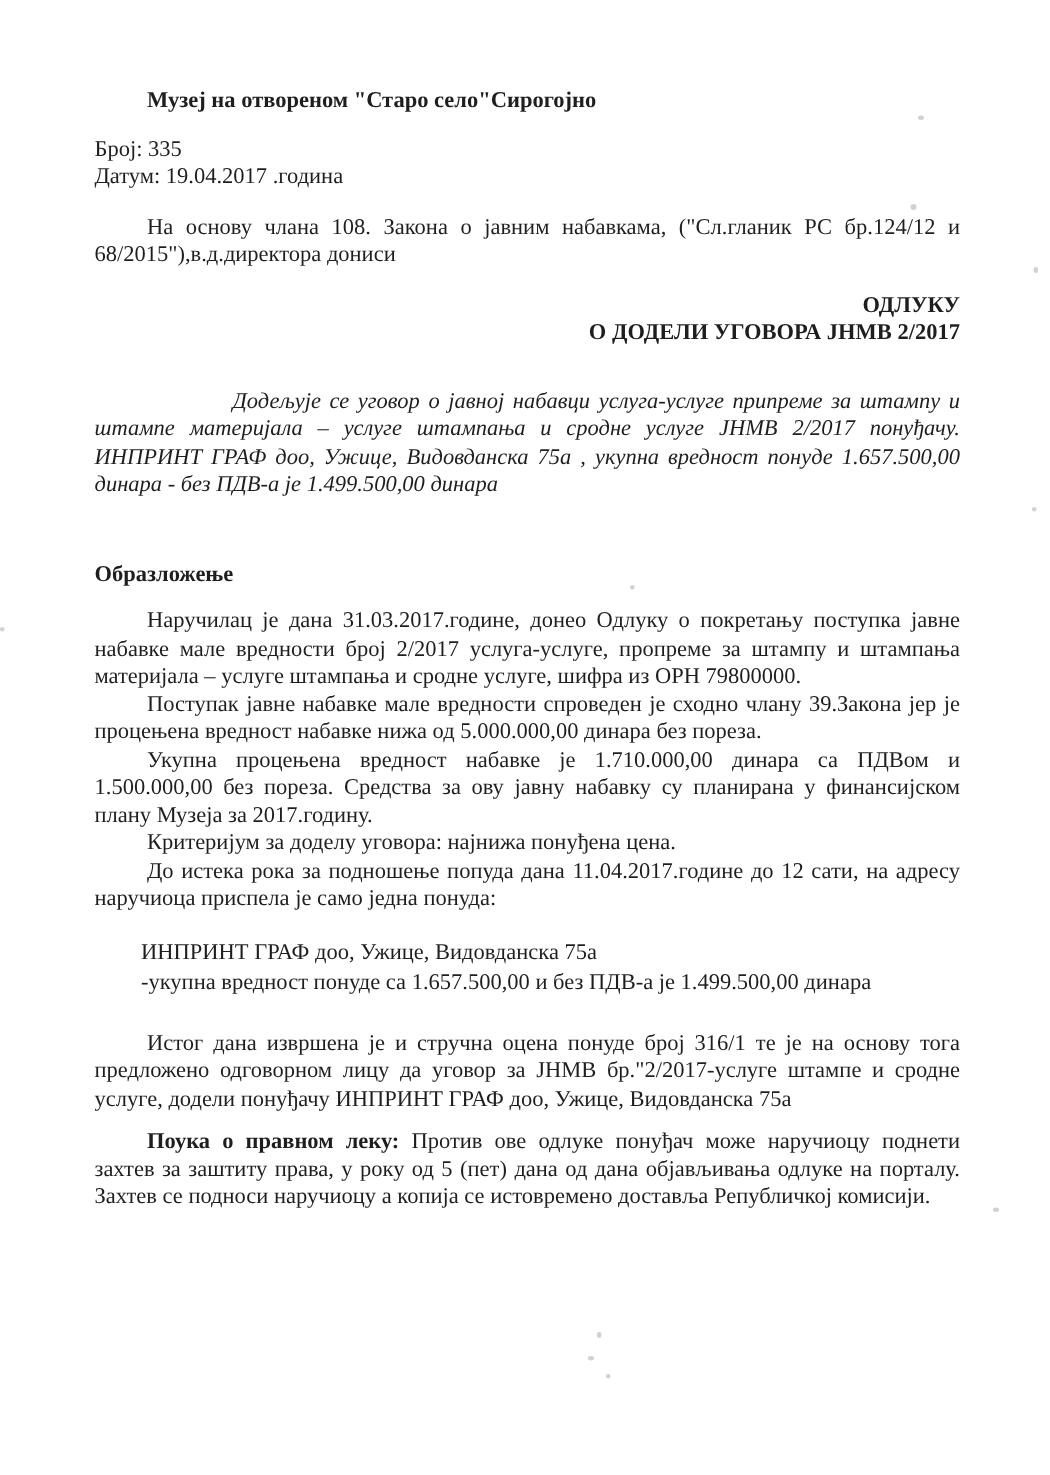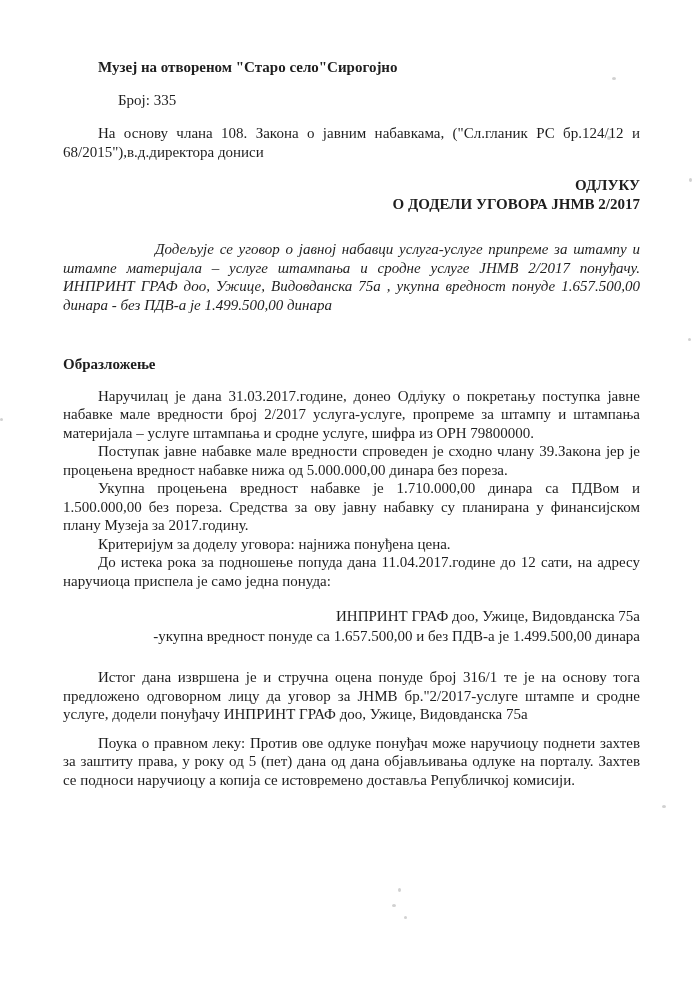--- a/index.html
+++ b/index.html
@@ -8,42 +8,43 @@
     font-family:"Liberation Serif","DejaVu Serif",serif;color:#1e1e1e;
   }
   .doc{
     position:absolute;left:63px;top:58px;width:577px;
     font-size:15px;line-height:18.5px;
   }
   .p{margin:0;text-align:justify;}
   .indent{text-indent:35px;}
   .big-indent{text-indent:92px;font-style:italic;}
   .org-name{font-weight:bold;margin-left:35px;}
-  .num-block{margin-left:55px;margin-top:14px;}
+  .num-block{margin-top:14px;}
   .intro{margin-top:15px;}
   .title-block{text-align:right;font-weight:bold;margin-top:15px;}
   .award{margin-top:27px;}
   .section-title{text-align:left;font-weight:bold;margin-top:41px;}
   .body-paras{margin-top:13px;}
-  .offer-block{margin-top:16px;margin-left:20px;line-height:20px;text-align:right;}
+  .offer-block{margin-top:16px;margin-left:31px;line-height:20px;}
   .eval{margin-top:22px;}
   .legal{margin-top:10px;}
-  .lead-bold{font-weight:normal;}
+  .lead-bold{font-weight:bold;}
   .sig-area{position:absolute;left:0;top:770px;width:700px;height:213px;}
   .speck{position:absolute;border-radius:50%;background:#9a9a9a;opacity:.45;}
 </style>
 </head>
 <body>
 
 <div class="doc">
 
   <div class="org-name">Музеј на отвореном "Старо село"Сирогојно</div>
 
   <div class="num-block">
     <div>Број: 335</div>
+    <div>Датум: 19.04.2017 .година</div>
   </div>
 
   <p class="p indent intro">На основу члана 108. Закона о јавним набавкама, ("Сл.гланик РС бр.124/12 и 68/2015"),в.д.директора дониси</p>
 
   <div class="title-block">
     <div>ОДЛУКУ</div>
     <div>О ДОДЕЛИ УГОВОРА ЈНМВ 2/2017</div>
   </div>
 
   <p class="p big-indent award">Додељује се уговор о јавној набавци услуга-услуге припреме за штампу и штампе материјала – услуге  штампања и сродне услуге ЈНМВ 2/2017  понуђачу. ИНПРИНТ ГРАФ доо, Ужице, Видовданска 75а , укупна вредност понуде  1.657.500,00 динара  - без ПДВ-а је 1.499.500,00 динара</p>

